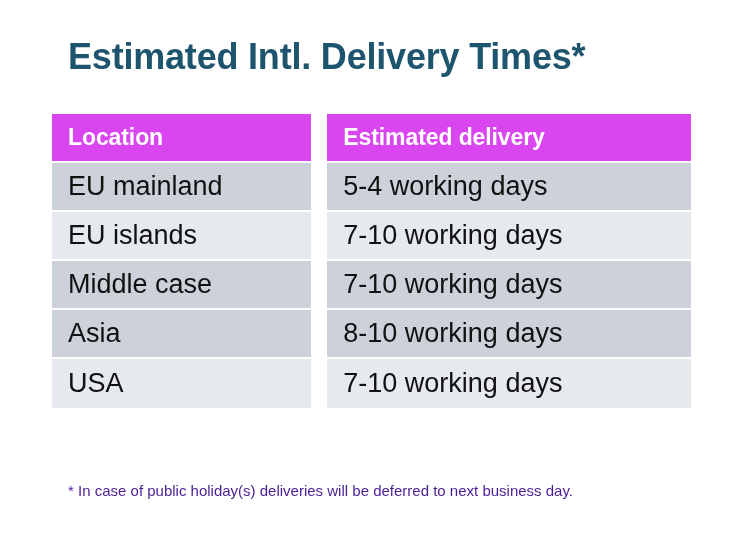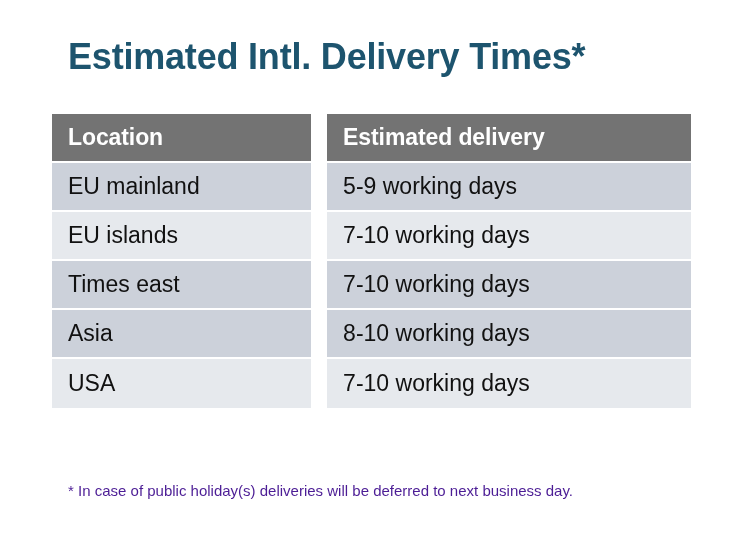--- a/index.html
+++ b/index.html
@@ -51,33 +51,33 @@
     text-align: left;
   }
 
   
   .col-location   { width: 263px; }
   .col-gap        { width: 7px; background: #ffffff !important; padding: 0; }
   .col-delivery   { width: 369px; }
 
   
   .table-head th {
-    background: #737373;
+    background: #d946ef;
     color: #ffffff;
     font-size: 23px;
     font-weight: 700;
     letter-spacing: -0.1px;
     padding: 0 0 0 16px;
     white-space: nowrap;
   }
   .table-head th.col-gap { background: #ffffff; }
 
   
   .table-body td {
-    font-size: 23px;
+    font-size: 27px;
     font-weight: 400;
     color: #111111;
     padding: 0 0 0 16px;
     white-space: nowrap;
   }
   .row-dark td   { background: #ccd1da; }
   .row-light td  { background: #e6e9ed; }
   .row-dark td.col-gap,
   .row-light td.col-gap { background: #ffffff; }
 
@@ -110,29 +110,29 @@
       <tr>
         <th class="col-location">Location</th>
         <th class="col-gap"></th>
         <th class="col-delivery">Estimated delivery</th>
       </tr>
     </thead>
     <tbody class="table-body">
       <tr class="row-dark">
         <td class="col-location">EU mainland</td>
         <td class="col-gap"></td>
-        <td class="col-delivery">5-9 working days</td>
+        <td class="col-delivery">5-4 working days</td>
       </tr>
       <tr class="row-light">
         <td class="col-location">EU islands</td>
         <td class="col-gap"></td>
         <td class="col-delivery">7-10 working days</td>
       </tr>
       <tr class="row-dark">
-        <td class="col-location">Times east</td>
+        <td class="col-location">Middle case</td>
         <td class="col-gap"></td>
         <td class="col-delivery">7-10 working days</td>
       </tr>
       <tr class="row-dark">
         <td class="col-location">Asia</td>
         <td class="col-gap"></td>
         <td class="col-delivery">8-10 working days</td>
       </tr>
       <tr class="row-light">
         <td class="col-location">USA</td>

